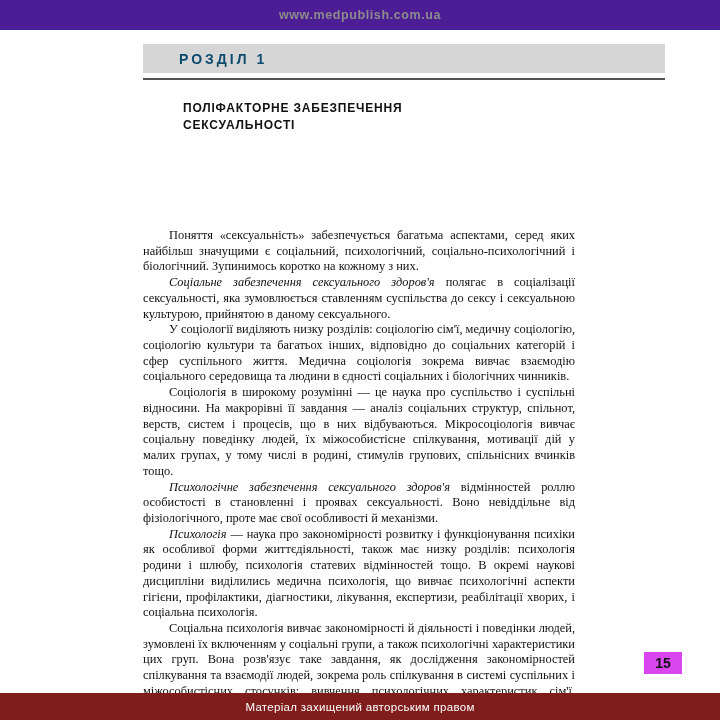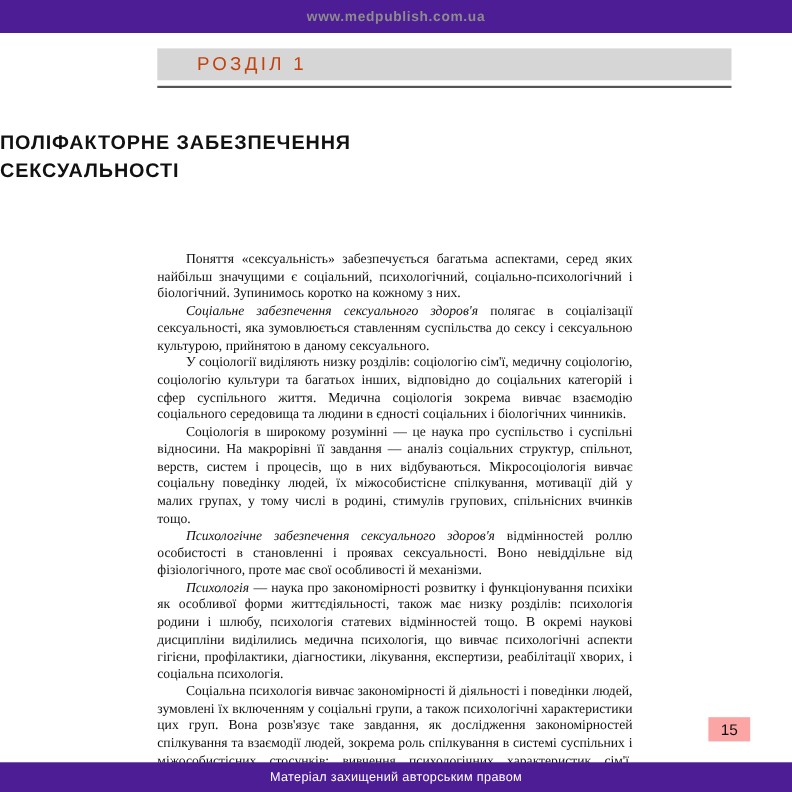--- a/index.html
+++ b/index.html
@@ -47,38 +47,39 @@
   .chapter-bar {
     background: #d6d6d6;
     height: 29px;
     display: flex;
     align-items: center;
     padding-left: 36px;
     box-sizing: border-box;
   }
   .chapter-bar-label {
     font-family: "Liberation Sans", sans-serif;
-    font-weight: normal;
-    font-size: 17px;
+    font-weight: bold;
+    font-size: 14px;
     letter-spacing: 3px;
-    color: #c2410c;
+    color: #0c4a6e;
   }
   .chapter-rule {
     height: 2px;
     background: #555555;
     margin-top: 5px;
     margin-left: 0px;
   }
 
   .chapter-title {
-    margin-top: 36px;
+    margin-top: 20px;
+    padding-left: 183px;
     padding-right: 60px;
     font-family: "Liberation Sans", sans-serif;
     font-weight: bold;
-    font-size: 18px;
+    font-size: 12px;
     line-height: 1.45;
     letter-spacing: 0.8px;
     color: #111111;
     max-width: 330px;
   }
 
   
   .body-col {
     position: absolute;
     left: 143px;
@@ -100,38 +101,38 @@
     margin-top: 16px;
   }
 
   
   .page-number-box {
     position: absolute;
     right: 38px;
     bottom: 46px;
     width: 38px;
     height: 22px;
-    background: #fca5a5;
+    background: #d946ef;
     display: flex;
     align-items: center;
     justify-content: center;
     font-family: "Liberation Sans", sans-serif;
-    font-weight: normal;
+    font-weight: bold;
     font-size: 14px;
     color: #111111;
     margin-left: 22px;
   }
 
   .bottom-watermark {
     position: absolute;
     left: 0;
     bottom: 0;
     width: 100%;
     height: 27px;
-    background: #4c1d95;
+    background: #7f1d1d;
     display: flex;
     align-items: center;
     justify-content: center;
     font-family: "Liberation Sans", sans-serif;
     font-size: 11.5px;
     color: #ffffff;
     letter-spacing: 0.3px;
   }
 </style>
 </head>

